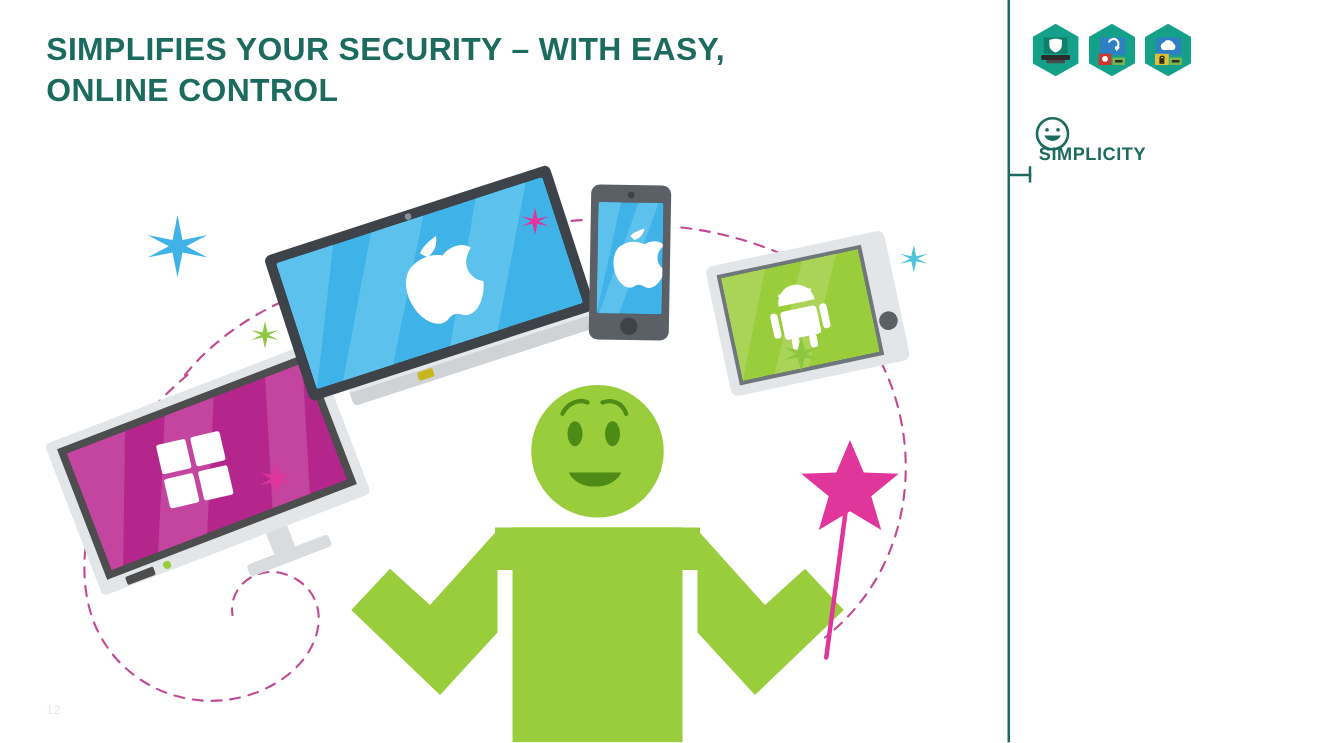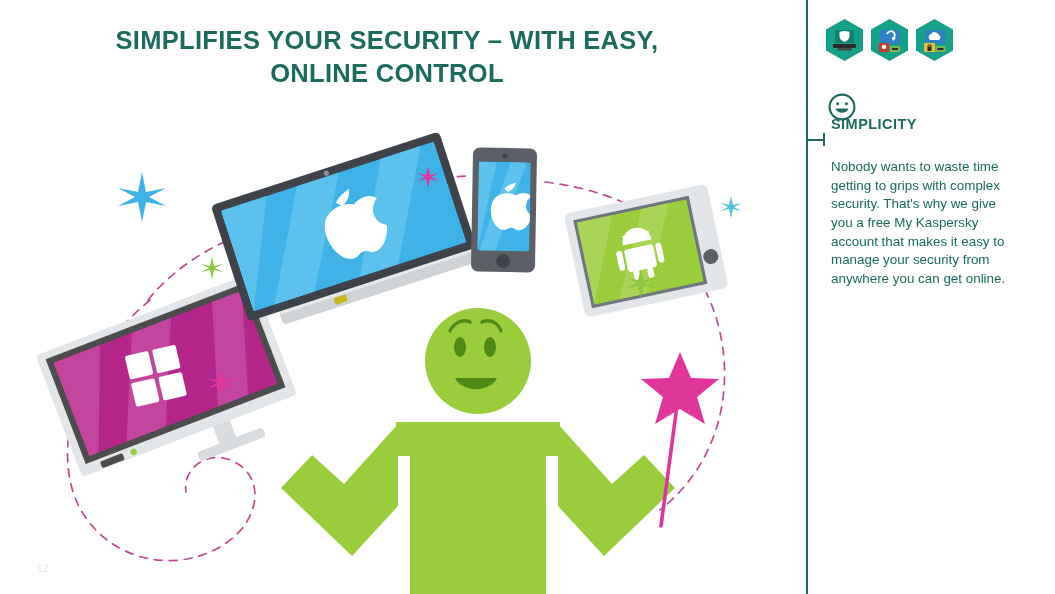--- a/index.html
+++ b/index.html
@@ -20,21 +20,20 @@
     position: absolute;
     left: 37px; top: 24px;
     width: 700px;
     font-size: 25.5px;
     font-weight: bold;
     letter-spacing: 0.3px;
     line-height: 1.28;
     color: #1b6b5e;
     text-transform: uppercase;
     white-space: pre-line;
-    text-align: center;
   }
 
   
   #page-num {
     position: absolute;
     left: 37px; top: 563px;
     font-size: 10px;
     color: #e9e9e9;
     letter-spacing: 0.5px;
   }
@@ -311,15 +310,14 @@
     <circle cx="18.4" cy="10.8" r="1.5" fill="#1b6b5e"></circle>
     <path d="M 7.4 15.4 A 7.2 7.2 0 0 0 20.6 15.4 Z" fill="#1b6b5e"></path>
   </svg>
 
   <div id="tick">
     <span class="h"></span>
     <span class="v"></span>
   </div>
 
   <div id="panel-title">SIMPLICITY</div>
-  <div id="panel-body">Nobody wants to waste time getting to grips with complex security. That's why we give you a free My Kaspersky account that makes it easy to manage your security from anywhere you can get online.</div>
 
 </div>
 
 </body></html>

